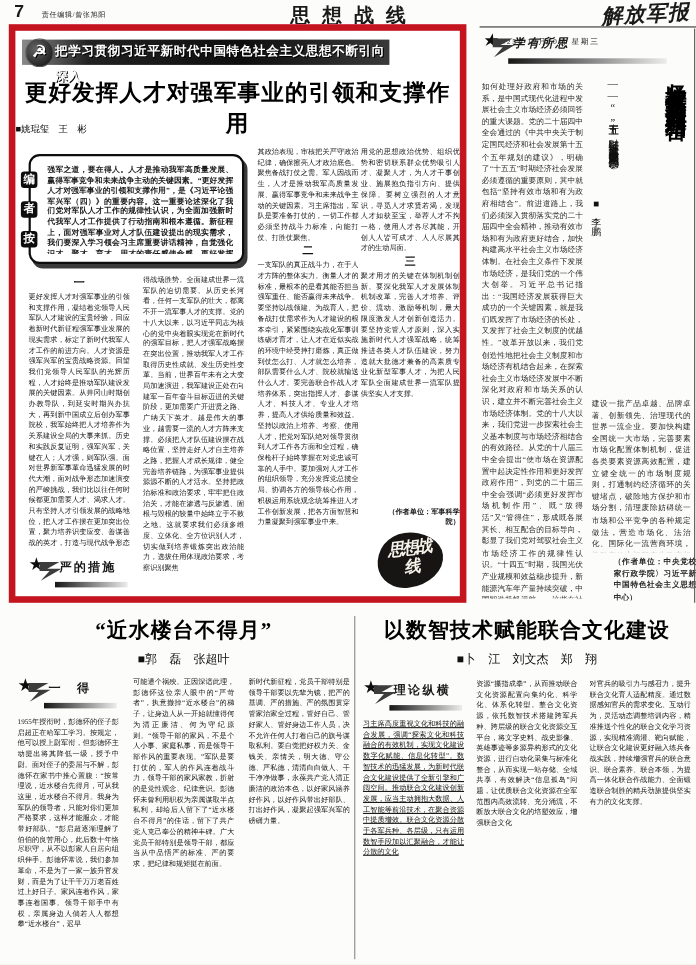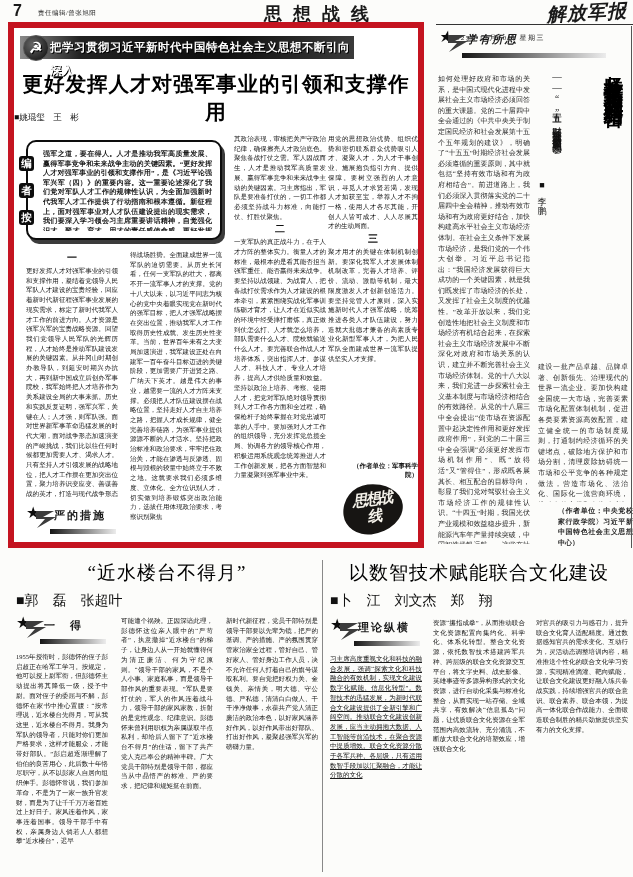--- a/index.html
+++ b/index.html
@@ -51,22 +51,22 @@
              writing-mode:horizontal-tb;word-break:break-all;padding:0 9px;}
   
   .thought{left:438px;top:30px;width:191px;height:518px;}
   .rrule{left:631px;top:26px;width:1px;height:522px;background:#555;}
   .vert{writing-mode:vertical-rl;text-orientation:upright;}
   .vtitle{position:absolute;right:2px;top:30px;height:322px;font-weight:700;font-size:19.5px;letter-spacing:2.5px;color:#000;}
   .vsub{position:absolute;left:112px;top:42px;height:292px;font-size:9.5px;letter-spacing:1px;color:#111;}
   .vby{position:absolute;left:97px;top:150px;height:60px;font-size:9px;color:#111;}
   .attr{font-weight:700;margin-left:20px;}
   
-  .bhead{left:0;right:0;top:0;text-align:center;font-weight:400;font-size:19px;letter-spacing:1px;color:#000;}
-  .bby{left:0;right:0;top:32px;font-size:14px;color:#111;}
+  .bhead{left:0;right:0;top:0;text-align:center;font-weight:700;font-size:19px;letter-spacing:1px;color:#000;}
+  .bby{left:0;right:0;top:32px;text-align:center;font-size:11px;color:#111;}
   .colrule{left:322px;top:560px;width:1px;height:312px;background:#888;}
 </style>
 </head>
 <body>
 
 <div id="page">
 
   <div class="abs pagenum">7</div>
   <div class="abs edcredit">责任编辑/曾张旭阳</div>
   <div class="abs secttitle">思想战线</div>

